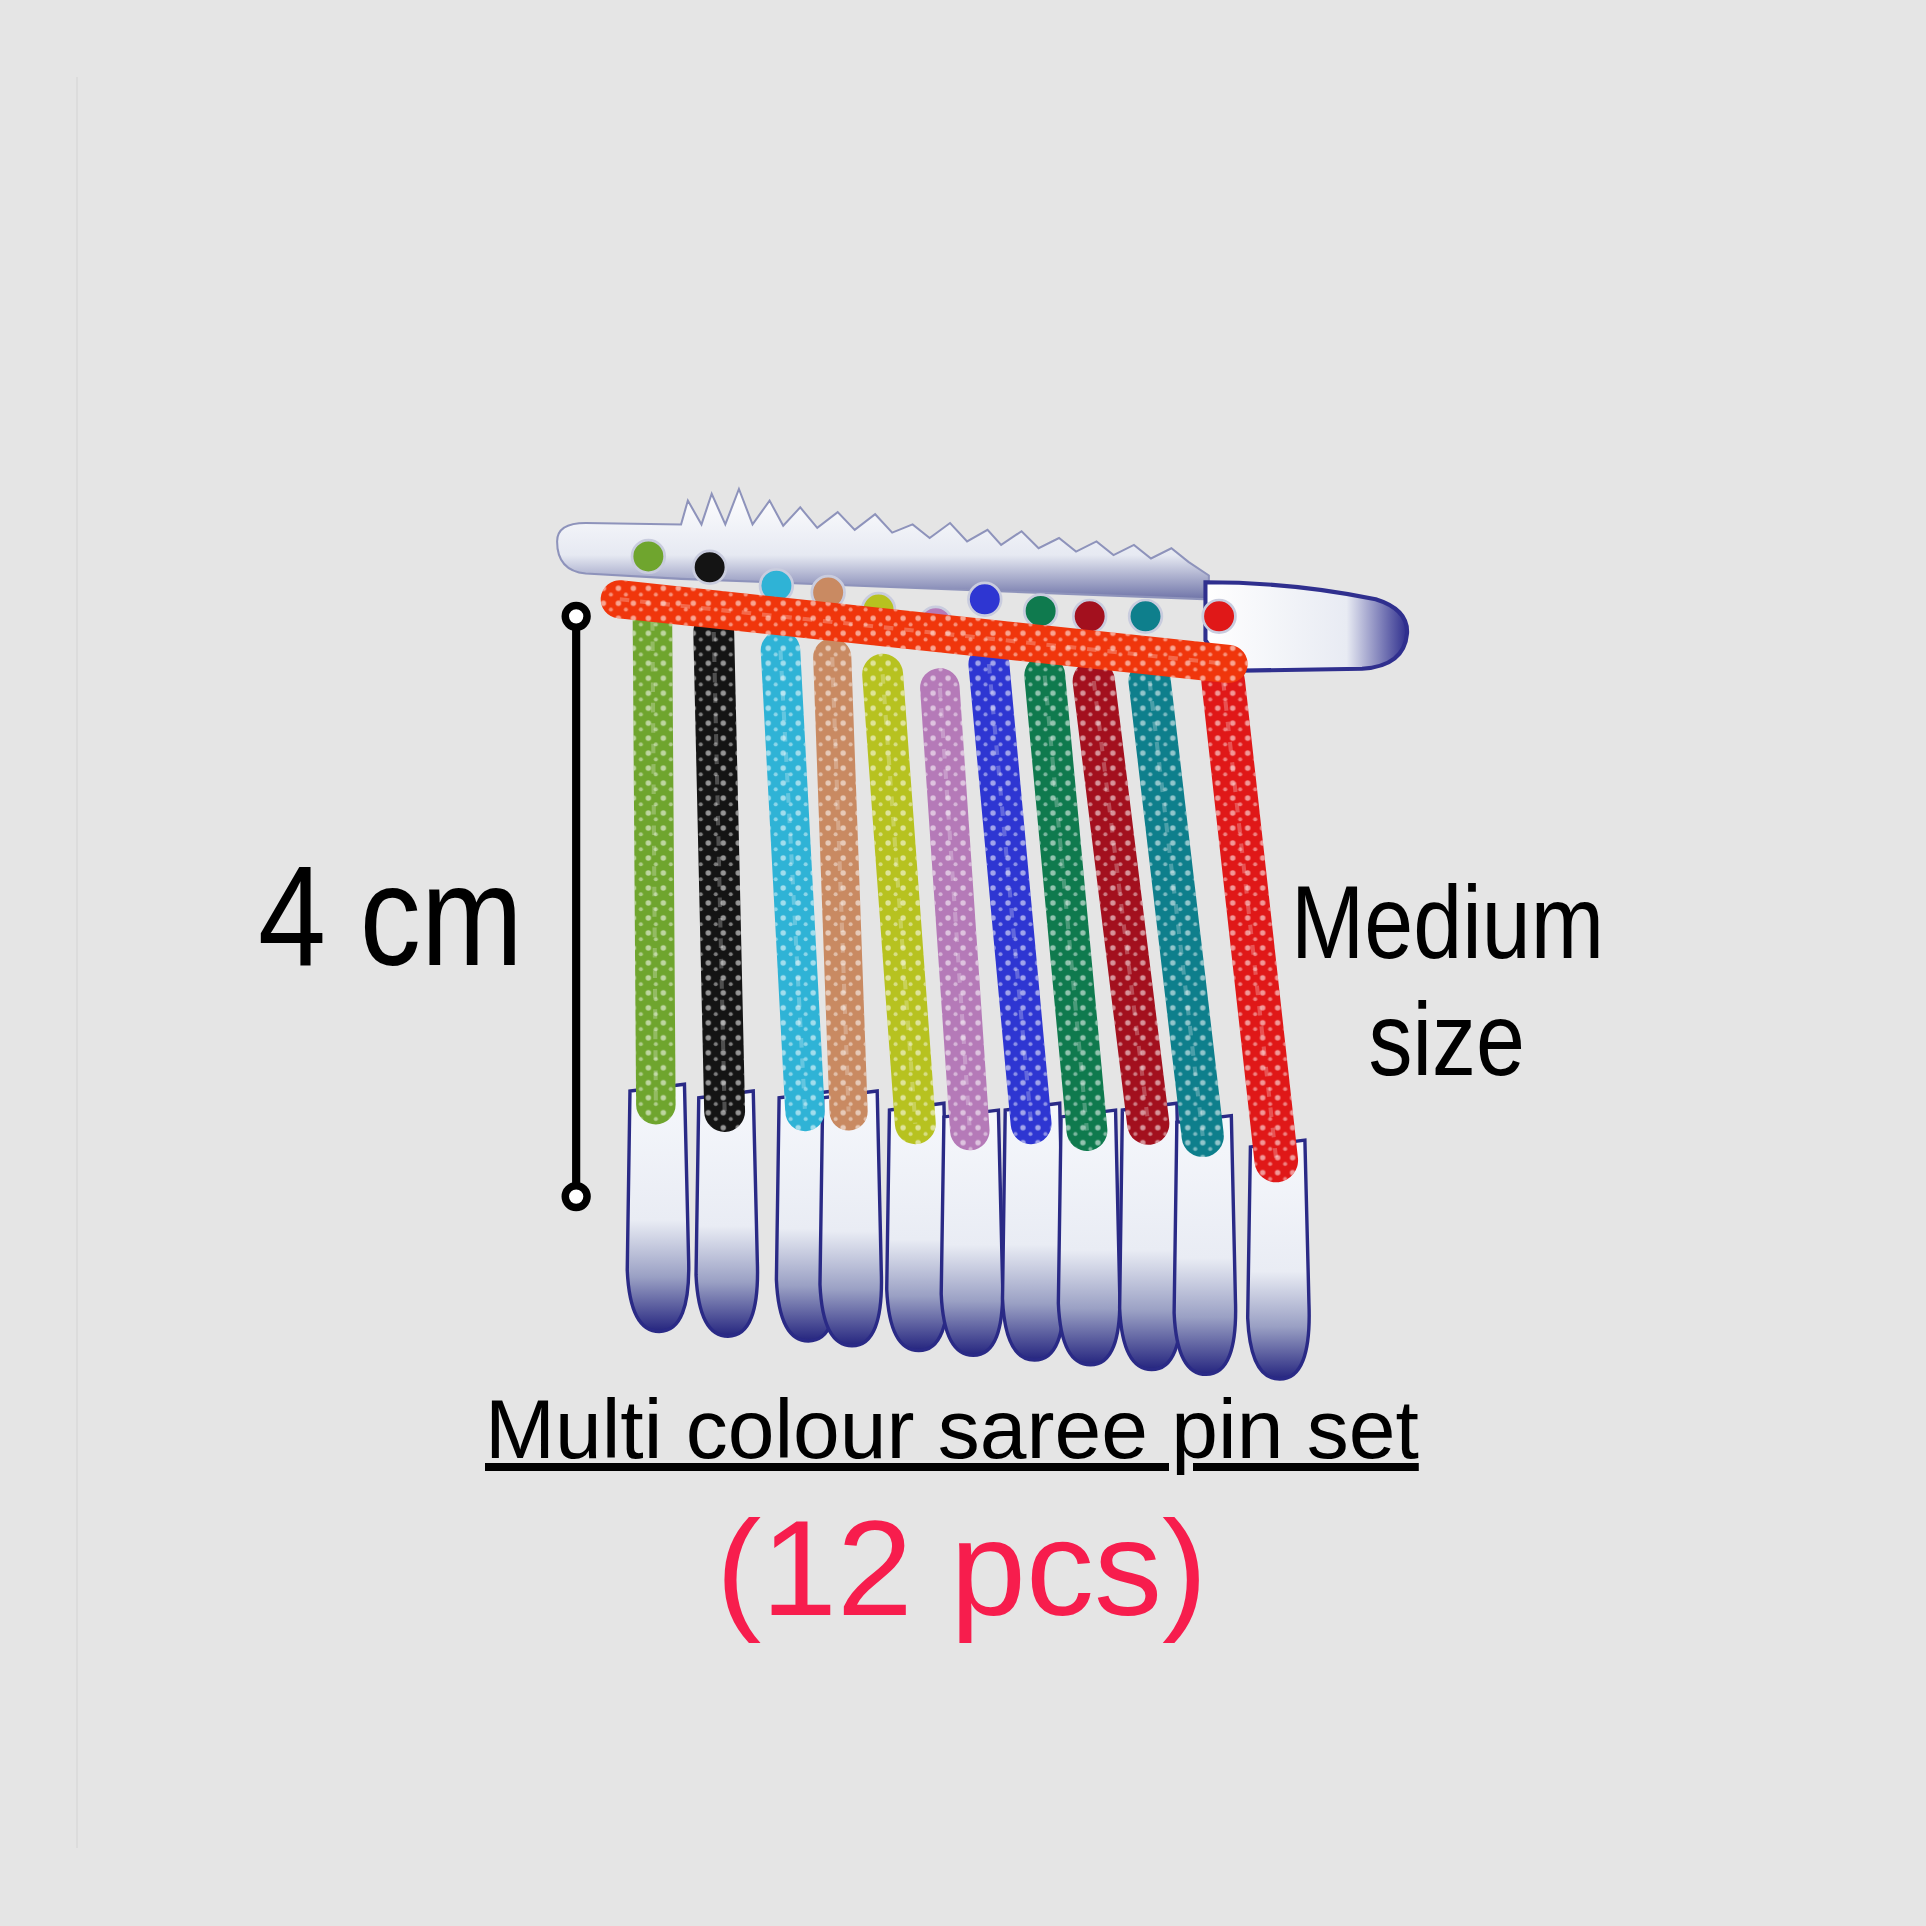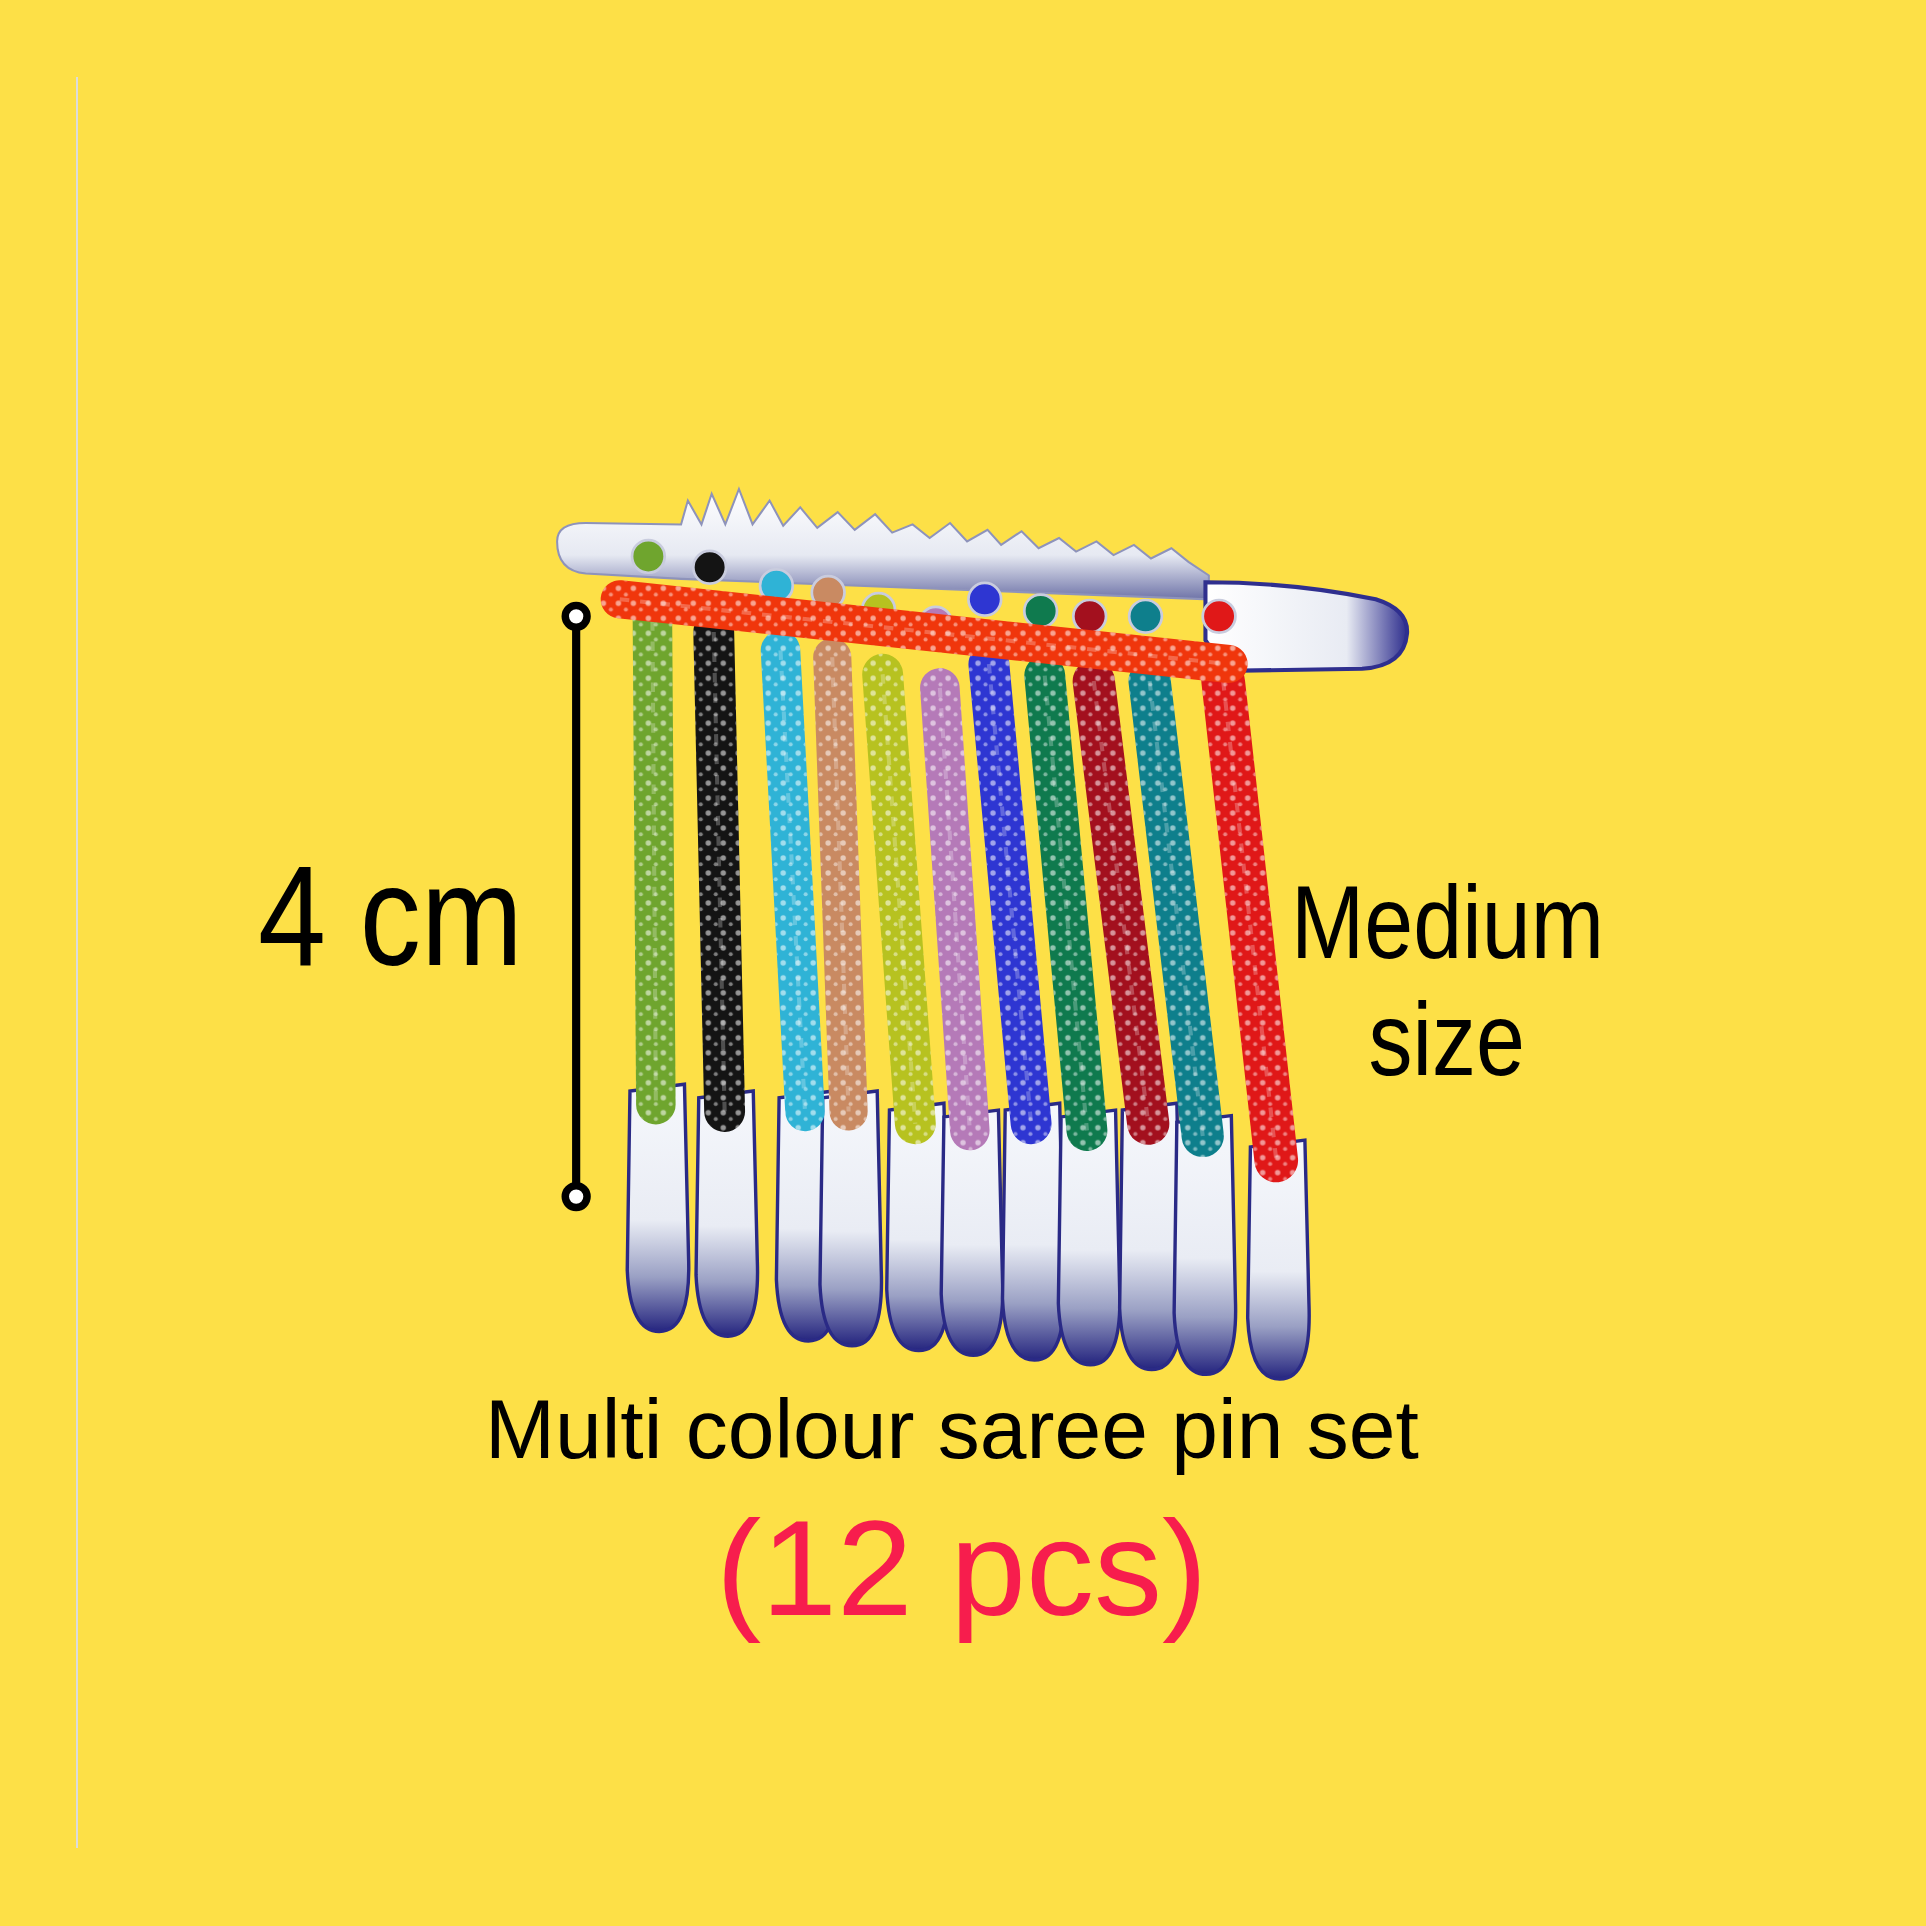--- a/index.html
+++ b/index.html
@@ -1,25 +1,25 @@
 <!DOCTYPE html>
 <html style="font-size:11px"><head>
 <meta charset="utf-8">
 <style>
   html, body { margin: 0; padding: 0; background: #ffffff; }
   body { width: 1926px; height: 1926px; position: relative; overflow: hidden; font-family: "Liberation Sans", sans-serif; }
-  .canvas { position: absolute; left: 0; top: 0; width: 1926px; height: 1926px; background: #fde047; }
+  .canvas { position: absolute; left: 0; top: 0; width: 1926px; height: 1926px; background: #e5e5e5; }
   .edge-line { position: absolute; left: 76px; top: 77px; width: 2px; height: 1771px; background: #dcdcdc; }
   .product { position: absolute; left: 0; top: 0; width: 1926px; height: 1926px; }
   .txt { position: absolute; white-space: nowrap; line-height: 1; transform-origin: 0 0; }
   .dim-label { left: 258px; top: 845px; font-size: 142px; color: #000; transform: scaleX(0.86); }
   .size-label { left: 1291px; top: 870px; font-size: 104px; color: #000; transform: scaleX(0.846); text-align: center; width: 368px; }
   .size-label span { display: block; }
   .size-label .l2 { margin-top: 13px; }
-  .caption { left: 485px; top: 1387px; font-size: 84px; color: #000; }
+  .caption { left: 485px; top: 1387px; font-size: 84px; color: #000; text-decoration: underline; }
   .count { left: 684px; top: 1500px; font-size: 136px; margin-left: 32px; }
 </style>
 </head>
 <body>
 
 <div class="canvas">
   <div class="edge-line"></div>
 
   <svg class="product" id="product-svg" width="1926" height="1926" viewBox="0 0 2828 2828" xmlns="http://www.w3.org/2000/svg">
     <defs>

